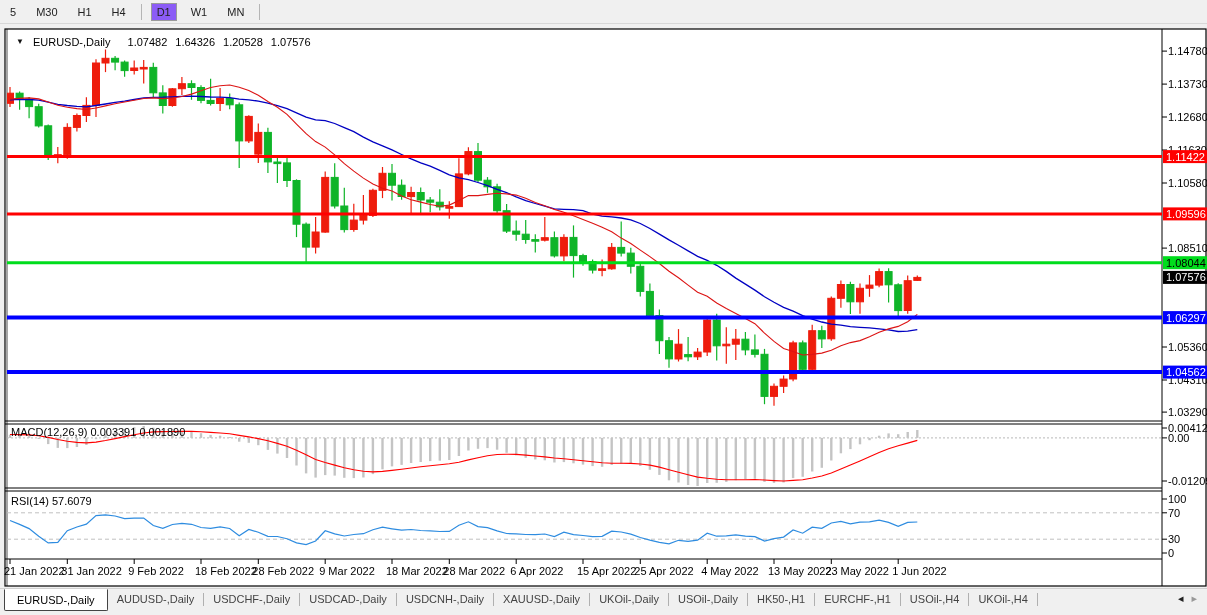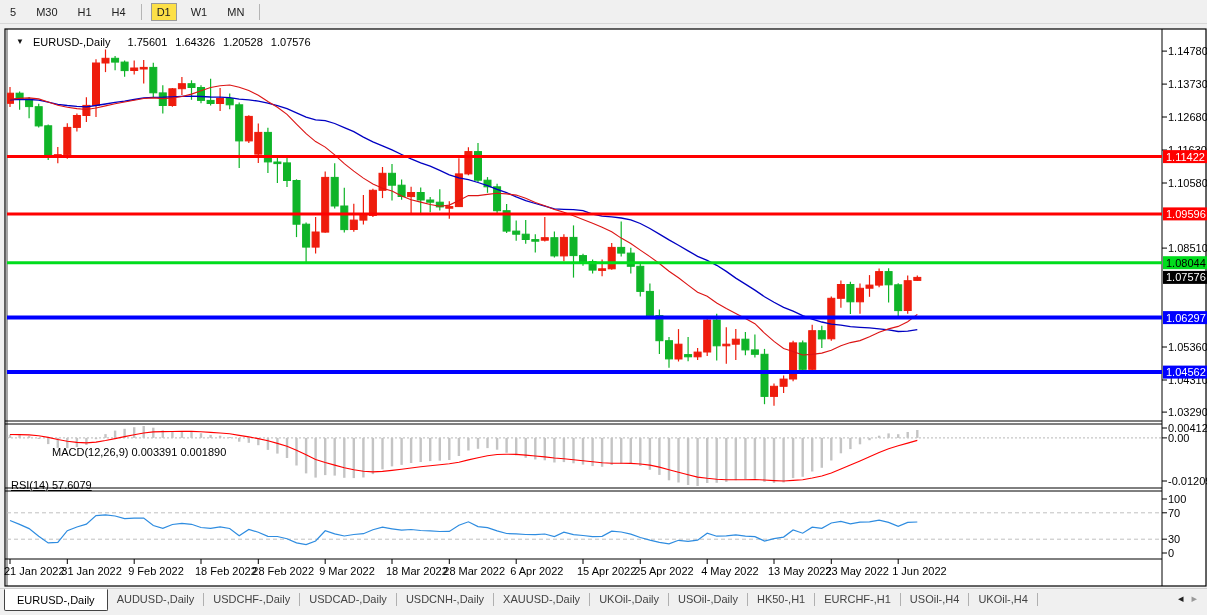--- a/index.html
+++ b/index.html
@@ -9,21 +9,21 @@
     font-family:"Liberation Sans",sans-serif;
     -webkit-font-smoothing:antialiased;
   }
   
   #tf-toolbar{
     position:absolute;left:0;top:0;width:1207px;height:23px;
     background:#f0f0f0;border-bottom:1px solid #d8d8d8;
     display:flex;align-items:center;font-size:11px;color:#222;
   }
   .tf-btn{padding:2px 6px;margin:0 4px;cursor:default;white-space:nowrap;}
-  .tf-btn.active{background:#fde047;border:1px solid #9a9a9a;padding:2px 5px;}
+  .tf-btn.active{background:#8b5cf6;border:1px solid #9a9a9a;padding:2px 5px;}
   .tf-sep{width:1px;height:16px;background:#b5b5b5;margin:0 5px;}
   
   #chart-svg{position:absolute;left:0;top:0;}
   #chart-title{
     position:absolute;left:16px;top:35px;height:13px;
     display:flex;align-items:center;gap:7px;
     font-size:11px;color:#000;white-space:nowrap;
   }
   #chart-title .tri{font-size:8px;margin-right:2px;color:#111;}
   #chart-title .num{margin-left:1px;}
@@ -467,28 +467,28 @@
     <line x1="831.3" y1="559" x2="831.3" y2="564" stroke="#000" stroke-width="1"></line>
     <text x="825.3" y="575" font-size="11" font-family="&quot;Liberation Sans&quot;,sans-serif" fill="#000">23 May 2022</text>
     <line x1="898.2" y1="559" x2="898.2" y2="564" stroke="#000" stroke-width="1"></line>
     <text x="892.2" y="575" font-size="11" font-family="&quot;Liberation Sans&quot;,sans-serif" fill="#000">1 Jun 2022</text>
   </svg>
 
 <div id="chart-title">
   <span class="tri">▼</span>
   <span>EURUSD-,Daily</span>
   <span style="width:2px"></span>
-  <span class="num">1.75601</span>
+  <span class="num">1.07482</span>
   <span class="num">1.64326</span>
   <span class="num">1.20528</span>
   <span class="num">1.07576</span>
 </div>
 
-<div class="panel-label" style="left:11px;top:446px;margin-left:41px;">MACD(12,26,9) 0.003391 0.001890</div>
-<div class="panel-label" style="left:11px;top:479px;text-decoration:underline;">RSI(14) 57.6079</div>
+<div class="panel-label" style="left:11px;top:426px;">MACD(12,26,9) 0.003391 0.001890</div>
+<div class="panel-label" style="left:11px;top:495px;">RSI(14) 57.6079</div>
 
 <div id="tab-bar">
     <span class="tab active">EURUSD-,Daily</span>
     <span class="tab">AUDUSD-,Daily</span>
     <span class="tab-sep"></span>
     <span class="tab">USDCHF-,Daily</span>
     <span class="tab-sep"></span>
     <span class="tab">USDCAD-,Daily</span>
     <span class="tab-sep"></span>
     <span class="tab">USDCNH-,Daily</span>

